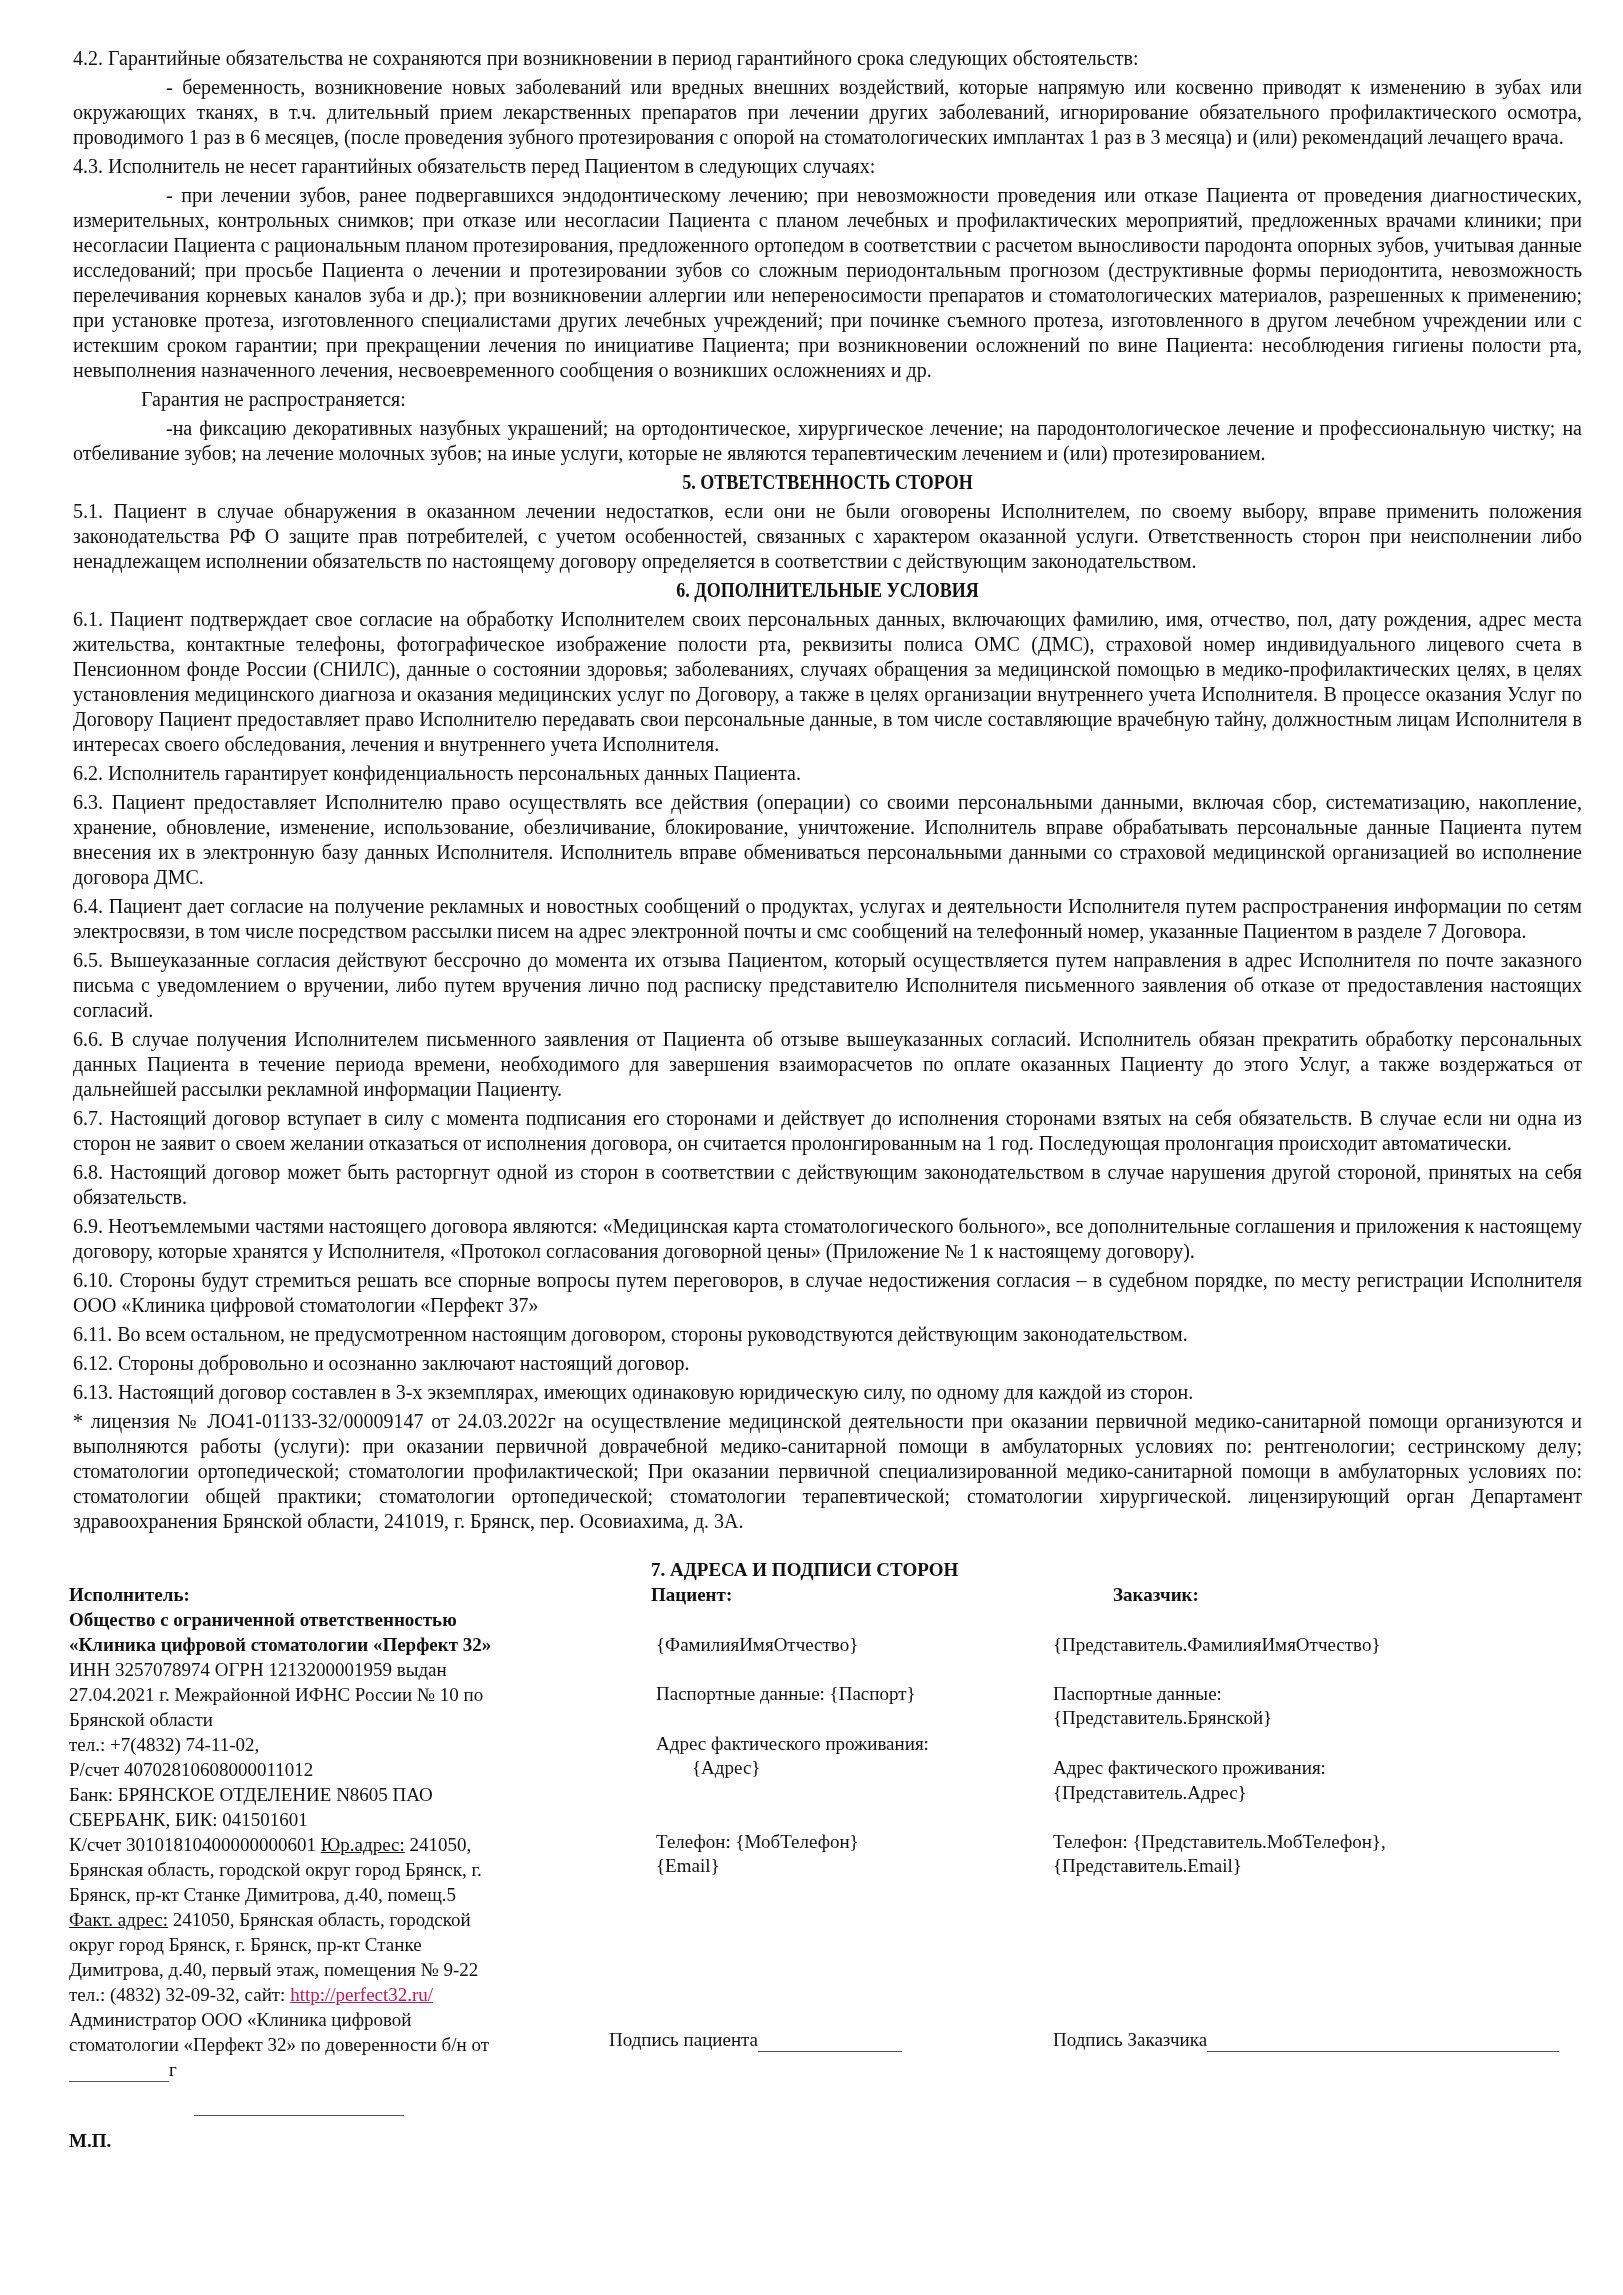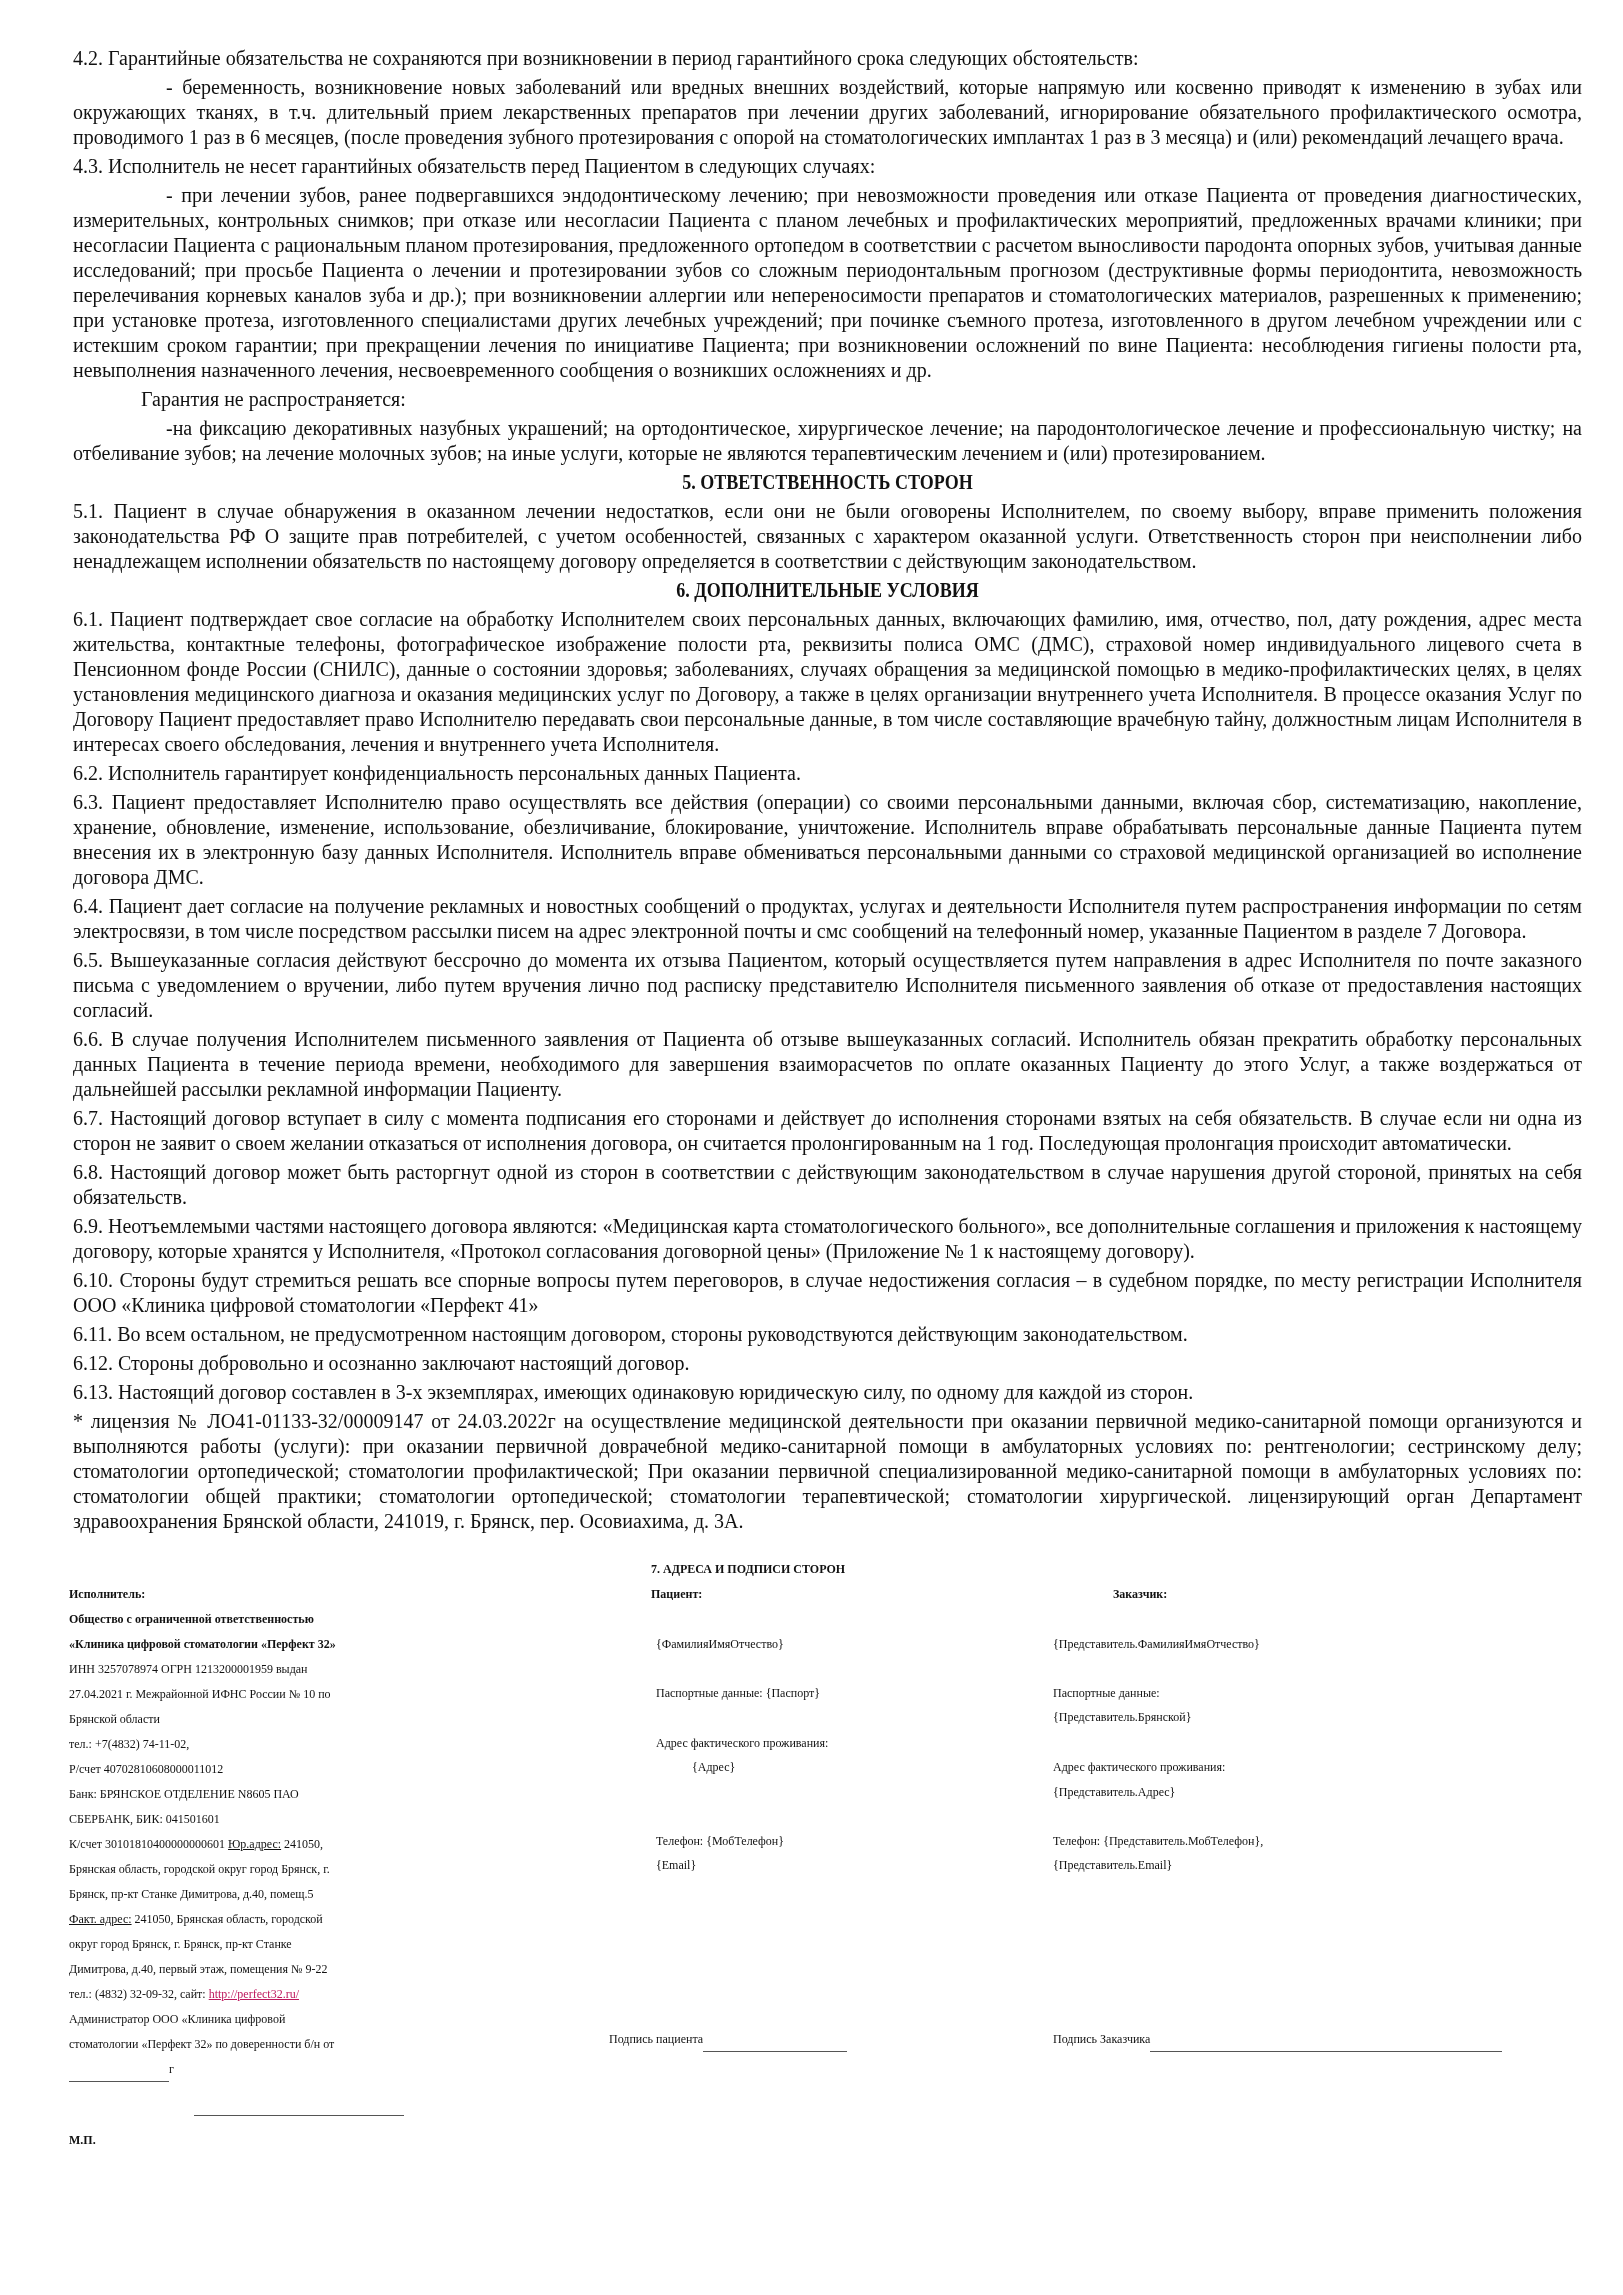--- a/index.html
+++ b/index.html
@@ -7,21 +7,21 @@
   .page {
     position: absolute; left: 69px; top: 42px; width: 1517px;
     font-family: "Liberation Serif", "DejaVu Serif", serif;
     font-size: 20px; line-height: 25px; color: #111111;
   }
   .p { margin: 4px; text-align: justify; }
   .indent1 { text-indent: 93px; }
   .indent2 { text-indent: 68px; }
   .heading { text-align: center; font-weight: bold; margin: 0; transform: scaleX(0.9); }
   
-  .sig { position: absolute; font-family: "Liberation Serif", "DejaVu Serif", serif; font-size: 12px; line-height: 25px; color: #111111; }
+  .sig { position: absolute; font-family: "Liberation Serif", "DejaVu Serif", serif; font-size: 19px; line-height: 25px; color: #111111; }
   .col-exec { left: 69px; top: 1582px; width: 507px; }
   .bold { font-weight: bold; }
   .u { text-decoration: underline; }
   .link { color: #be185d; text-decoration: underline; }
   .line { display: inline-block; border-bottom: 1.7px solid #555; vertical-align: bottom; height: 18.6px; }
   .abs { position: absolute; }
 </style>
 </head>
 <body>
 
@@ -39,21 +39,21 @@
   <h2 class="heading" style="font-size:20px;">6. ДОПОЛНИТЕЛЬНЫЕ УСЛОВИЯ</h2>
   <p class="p">6.1. Пациент подтверждает свое согласие на обработку Исполнителем своих персональных данных, включающих фамилию, имя, отчество, пол, дату рождения, адрес места жительства, контактные телефоны, фотографическое изображение полости рта, реквизиты полиса ОМС (ДМС), страховой номер индивидуального лицевого счета в Пенсионном фонде России (СНИЛС), данные о состоянии здоровья; заболеваниях, случаях обращения за медицинской помощью в медико-профилактических целях, в целях установления медицинского диагноза и оказания медицинских услуг по Договору, а также в целях организации внутреннего учета Исполнителя. В процессе оказания Услуг по Договору Пациент предоставляет право Исполнителю передавать свои персональные данные, в том числе составляющие врачебную тайну, должностным лицам Исполнителя в интересах своего обследования, лечения и внутреннего учета Исполнителя.</p>
   <p class="p">6.2. Исполнитель гарантирует конфиденциальность персональных данных Пациента.</p>
   <p class="p">6.3. Пациент предоставляет Исполнителю право осуществлять все действия (операции) со своими персональными данными, включая сбор, систематизацию, накопление, хранение, обновление, изменение, использование, обезличивание, блокирование, уничтожение. Исполнитель вправе обрабатывать персональные данные Пациента путем внесения их в электронную базу данных Исполнителя. Исполнитель вправе обмениваться персональными данными со страховой медицинской организацией во исполнение договора ДМС.</p>
   <p class="p">6.4. Пациент дает согласие на получение рекламных и новостных сообщений о продуктах, услугах и деятельности Исполнителя путем распространения информации по сетям электросвязи, в том числе посредством рассылки писем на адрес электронной почты и смс сообщений на телефонный номер, указанные Пациентом в разделе 7 Договора.</p>
   <p class="p">6.5. Вышеуказанные согласия действуют бессрочно до момента их отзыва Пациентом, который осуществляется путем направления в адрес Исполнителя по почте заказного письма с уведомлением о вручении, либо путем вручения лично под расписку представителю Исполнителя письменного заявления об отказе от предоставления настоящих согласий.</p>
   <p class="p">6.6. В случае получения Исполнителем письменного заявления от Пациента об отзыве вышеуказанных согласий. Исполнитель обязан прекратить обработку персональных данных Пациента в течение периода времени, необходимого для завершения взаиморасчетов по оплате оказанных Пациенту до этого Услуг, а также воздержаться от дальнейшей рассылки рекламной информации Пациенту.</p>
   <p class="p">6.7. Настоящий договор вступает в силу с момента подписания его сторонами и действует до исполнения сторонами взятых на себя обязательств. В случае если ни одна из сторон не заявит о своем желании отказаться от исполнения договора, он считается пролонгированным на 1 год. Последующая пролонгация происходит автоматически.</p>
   <p class="p">6.8. Настоящий договор может быть расторгнут одной из сторон в соответствии с действующим законодательством в случае нарушения другой стороной, принятых на себя обязательств.</p>
   <p class="p">6.9. Неотъемлемыми частями настоящего договора являются: «Медицинская карта стоматологического больного», все дополнительные соглашения и приложения к настоящему договору, которые хранятся у Исполнителя, «Протокол согласования договорной цены» (Приложение № 1 к настоящему договору).</p>
-  <p class="p">6.10. Стороны будут стремиться решать все спорные вопросы путем переговоров, в случае недостижения согласия – в судебном порядке, по месту регистрации Исполнителя ООО «Клиника цифровой стоматологии «Перфект 41»</p>
+  <p class="p">6.10. Стороны будут стремиться решать все спорные вопросы путем переговоров, в случае недостижения согласия – в судебном порядке, по месту регистрации Исполнителя ООО «Клиника цифровой стоматологии «Перфект 37»</p>
   <p class="p">6.11. Во всем остальном, не предусмотренном настоящим договором, стороны руководствуются действующим законодательством.</p>
   <p class="p">6.12.  Стороны добровольно и осознанно заключают настоящий договор.</p>
   <p class="p">6.13. Настоящий договор составлен в 3-х экземплярах, имеющих одинаковую юридическую силу, по одному для каждой из сторон.</p>
   <p class="p">* лицензия № ЛО41-01133-32/00009147 от 24.03.2022г на осуществление медицинской деятельности при оказании первичной медико-санитарной помощи организуются и выполняются работы (услуги): при оказании первичной доврачебной медико-санитарной помощи в амбулаторных условиях по: рентгенологии; сестринскому делу; стоматологии ортопедической; стоматологии профилактической; При оказании первичной специализированной медико-санитарной помощи в амбулаторных условиях по: стоматологии общей практики; стоматологии ортопедической; стоматологии терапевтической; стоматологии хирургической. лицензирующий орган Департамент здравоохранения Брянской области, 241019, г. Брянск, пер. Осовиахима, д. 3А.</p>
 </div>
 
 <div class="sig bold" style="left:651px; top:1557px;">7. АДРЕСА И ПОДПИСИ СТОРОН</div>
 
 <div class="sig col-exec">
   <div class="bold">Исполнитель:</div>

